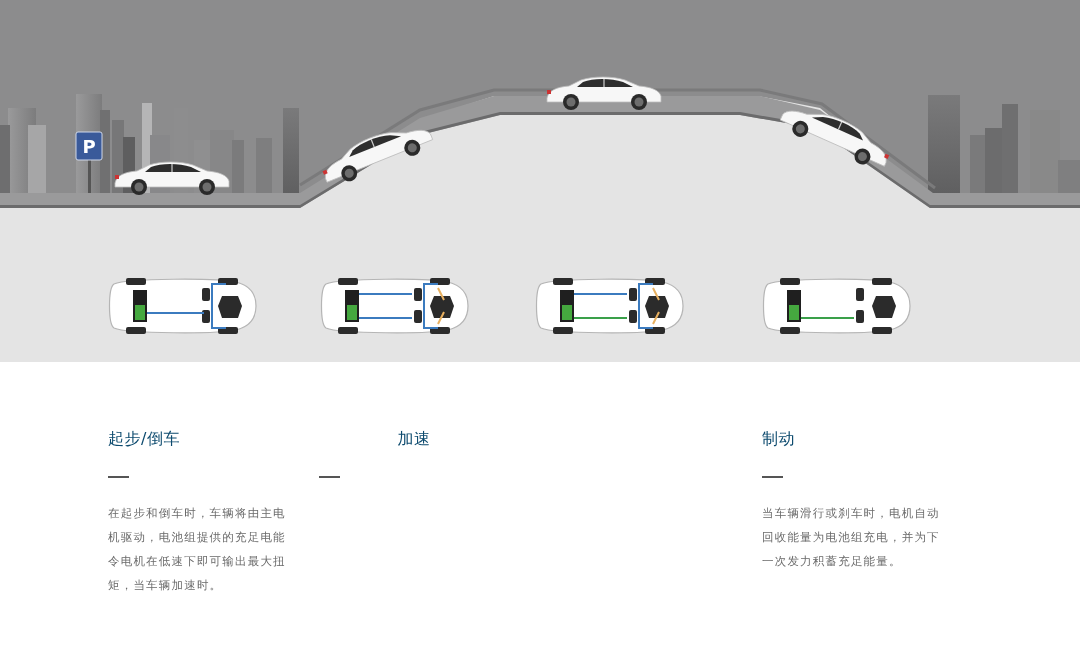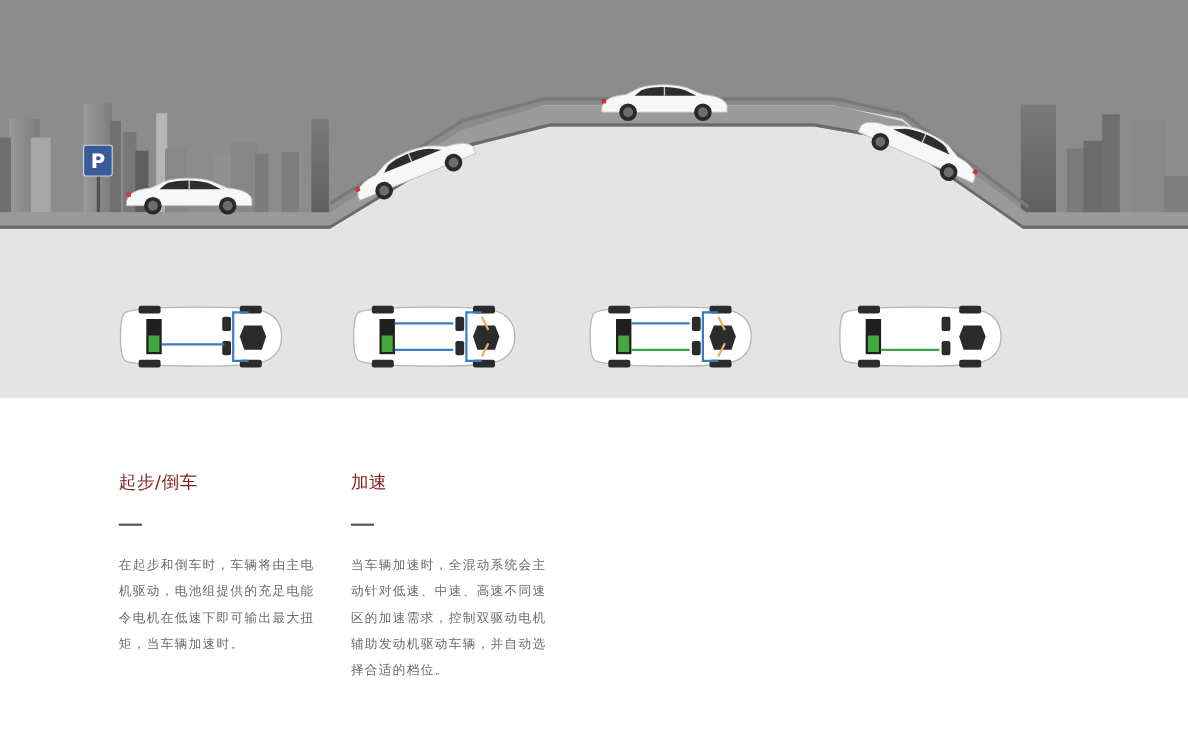--- a/index.html
+++ b/index.html
@@ -14,21 +14,21 @@
     background: #e4e4e4;
   }
   .hero svg { position: absolute; left: 0; top: 0; }
   .modes {
     position: absolute; left: 0; top: 420px; width: 1080px; height: 243px;
   }
   .mode {
     position: absolute; top: 0; width: 190px;
   }
   .mode-title {
-    font-size: 16px; color: #7f1d1d; line-height: 22px; margin: 8px 0 0 0;
+    font-size: 16px; color: #0c4a6e; line-height: 22px; margin: 8px 0 0 0;
     letter-spacing: 0.5px;
   }
   .mode-dash {
     width: 21px; height: 2px; background: #555555; margin-top: 26px;
   }
   .mode-desc {
     margin-top: 23px; font-size: 11.5px; line-height: 24px; color: #6a6a6a;
     letter-spacing: 1.2px;
   }
 </style>
@@ -150,18 +150,22 @@
     </g>
   </svg>
 </div>
 
 <div class="modes">
   <div class="mode" style="left:108px;">
     <div class="mode-title">起步/倒车</div>
     <div class="mode-dash"></div>
     <div class="mode-desc">在起步和倒车时，车辆将由主电机驱动，电池组提供的充足电能令电机在低速下即可输出最大扭矩，当车辆加速时。</div>
   </div>
-  <div class="mode" style="left:319px;">
+  <div class="mode" style="left:319px;text-align:center;">
     <div class="mode-title">加速</div>
     <div class="mode-dash"></div>
-    <div class="mode-desc">当车辆加速时，全混动系统会主动针对低速、中速、高速不同速区的加速需求，控制双驱动电机辅助发动机驱动车辆，并自动选择合适的档位。</div>
+  </div>
+  <div class="mode" style="left:762px;">
+    <div class="mode-title">制动</div>
+    <div class="mode-dash"></div>
+    <div class="mode-desc">当车辆滑行或刹车时，电机自动回收能量为电池组充电，并为下一次发力积蓄充足能量。</div>
   </div>
 </div>
 
 </body></html>

